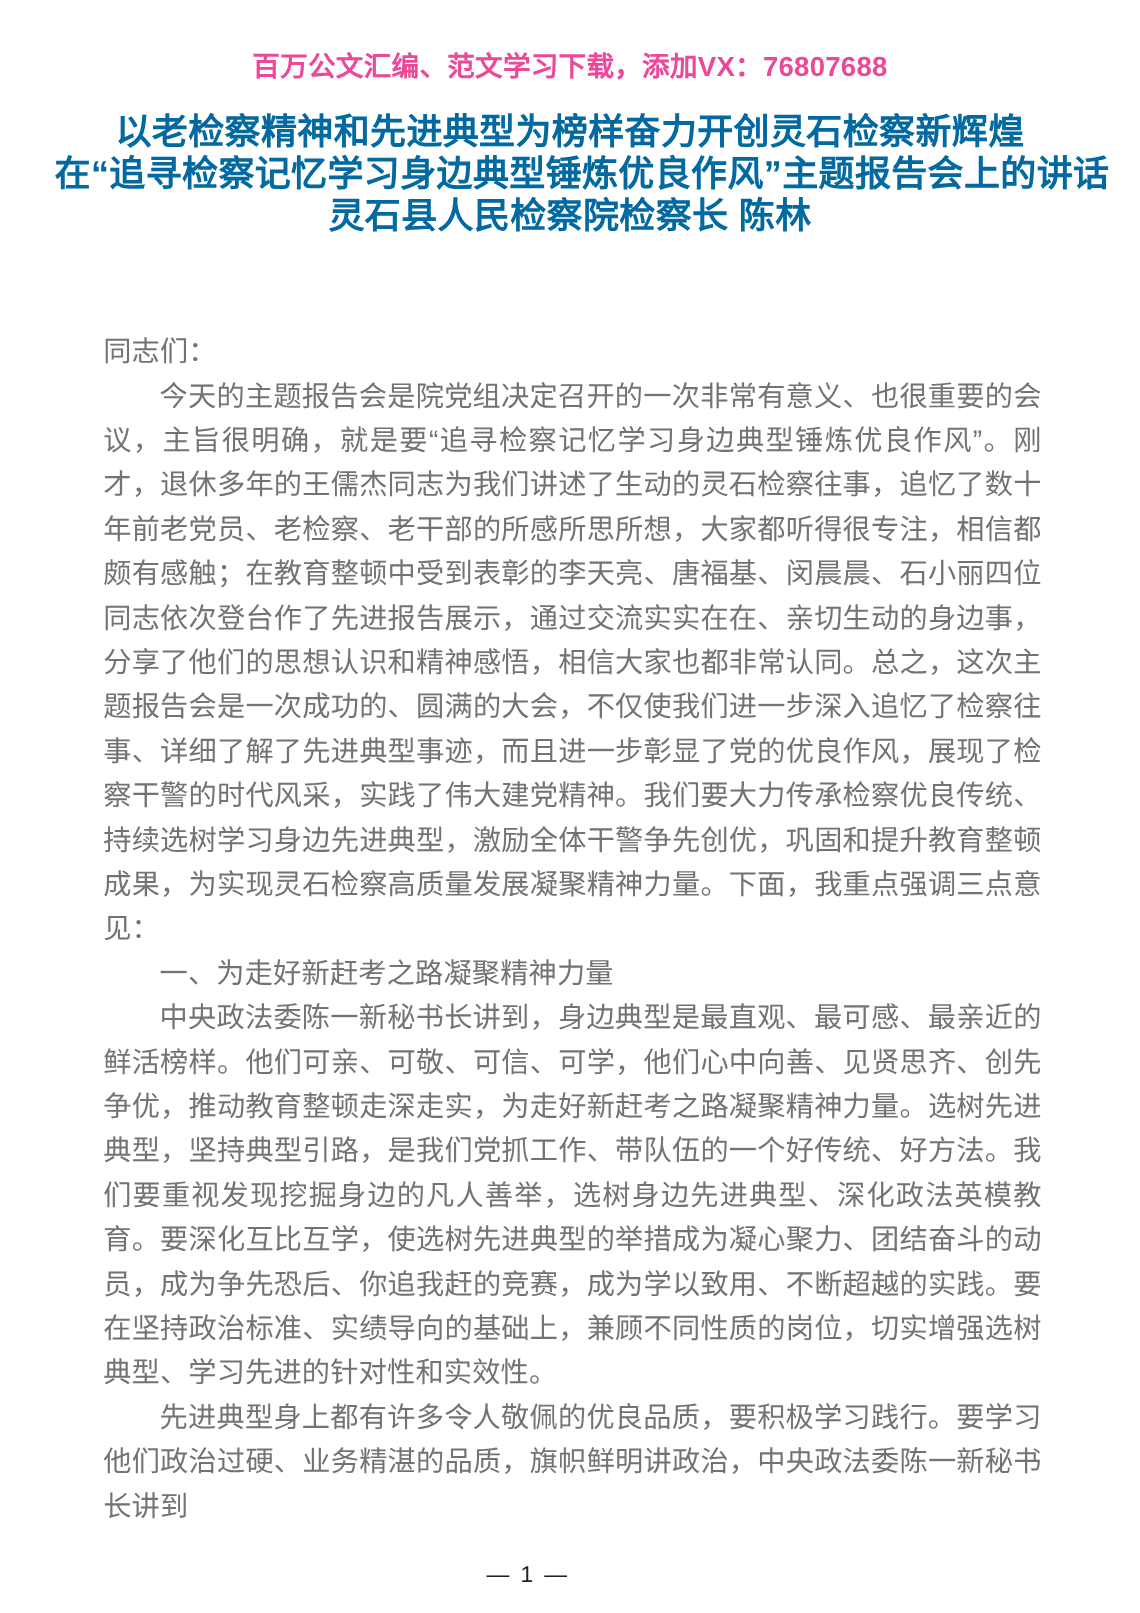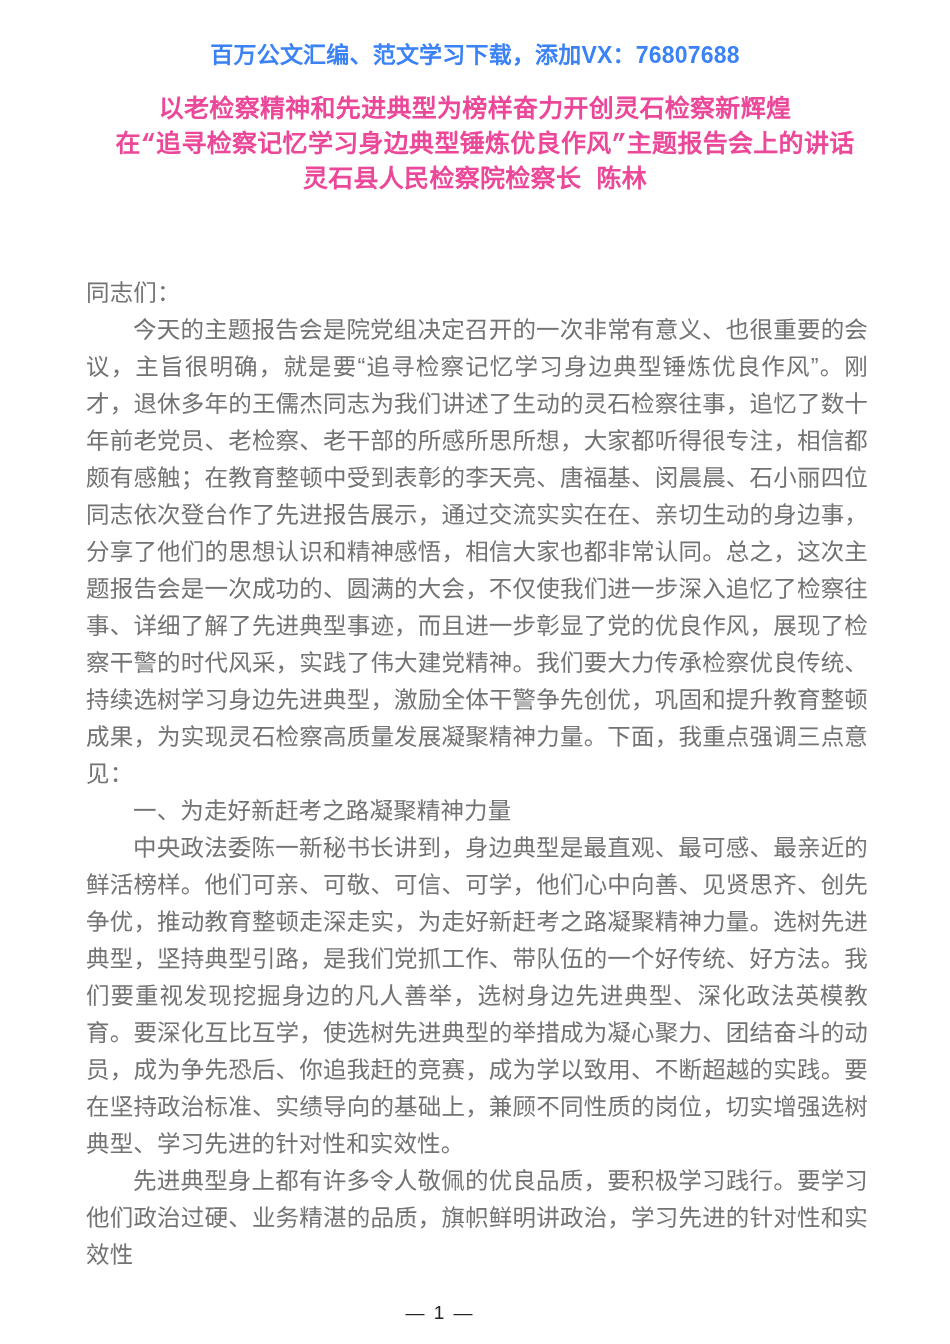--- a/index.html
+++ b/index.html
@@ -39,27 +39,26 @@
 
   
   .title-block {
     position: absolute;
     top: 93px;
     left: 0;
     width: 950px;
     text-align: center;
   }
   .title-line {
-    font-size: 25px;
+    font-size: 30px;
     font-weight: 700;
     line-height: 35px;
-    color: #ec4899;
+    color: #0369a1;
     letter-spacing: 0.3px;
     white-space: nowrap;
-    font-family: Liberation Mono, monospace;
   }
   .title-line.sub {
     font-weight: 700;
     padding-left: 20px;
   }
   .title-line.date {
     font-weight: 400;
     letter-spacing: 1px;
   }
 
@@ -105,40 +104,40 @@
   .footer-inner {
     display: inline-block;
     padding-right: 70px;
   }
 </style>
 </head>
 <body>
 
 <div class="page">
 
-  <div class="promo-banner" style="color: #3b82f6;">百万公文汇编、范文学习下载，添加VX：76807688</div>
+  <div class="promo-banner" style="color: #ec4899;">百万公文汇编、范文学习下载，添加VX：76807688</div>
 
   <div class="title-block">
     <div class="title-line">以老检察精神和先进典型为榜样奋力开创灵石检察新辉煌</div>
     <div class="title-line sub">在“追寻检察记忆学习身边典型锤炼优良作风”主题报告会上的讲话</div>
     <div class="title-line">灵石县人民检察院检察长  陈林</div>
   </div>
 
   <div class="body-block">
 
     <p class="para salutation">同志们：</p>
 
     <p class="para indent">今天的主题报告会是院党组决定召开的一次非常有意义、也很重要的会议，主旨很明确，就是要“追寻检察记忆学习身边典型锤炼优良作风”。刚才，退休多年的王儒杰同志为我们讲述了生动的灵石检察往事，追忆了数十年前老党员、老检察、老干部的所感所思所想，大家都听得很专注，相信都颇有感触；在教育整顿中受到表彰的李天亮、唐福基、闵晨晨、石小丽四位同志依次登台作了先进报告展示，通过交流实实在在、亲切生动的身边事，分享了他们的思想认识和精神感悟，相信大家也都非常认同。总之，这次主题报告会是一次成功的、圆满的大会，不仅使我们进一步深入追忆了检察往事、详细了解了先进典型事迹，而且进一步彰显了党的优良作风，展现了检察干警的时代风采，实践了伟大建党精神。我们要大力传承检察优良传统、持续选树学习身边先进典型，激励全体干警争先创优，巩固和提升教育整顿成果，为实现灵石检察高质量发展凝聚精神力量。下面，我重点强调三点意见：</p>
 
     <p class="para heading">一、为走好新赶考之路凝聚精神力量</p>
 
     <p class="para indent">中央政法委陈一新秘书长讲到，身边典型是最直观、最可感、最亲近的鲜活榜样。他们可亲、可敬、可信、可学，他们心中向善、见贤思齐、创先争优，推动教育整顿走深走实，为走好新赶考之路凝聚精神力量。选树先进典型，坚持典型引路，是我们党抓工作、带队伍的一个好传统、好方法。我们要重视发现挖掘身边的凡人善举，选树身边先进典型、深化政法英模教育。要深化互比互学，使选树先进典型的举措成为凝心聚力、团结奋斗的动员，成为争先恐后、你追我赶的竞赛，成为学以致用、不断超越的实践。要在坚持政治标准、实绩导向的基础上，兼顾不同性质的岗位，切实增强选树典型、学习先进的针对性和实效性。</p>
 
 
-    <p class="para indent">先进典型身上都有许多令人敬佩的优良品质，要积极学习践行。要学习他们政治过硬、业务精湛的品质，旗帜鲜明讲政治，学习先进的针对性和实效性</p>
+    <p class="para indent">先进典型身上都有许多令人敬佩的优良品质，要积极学习践行。要学习他们政治过硬、业务精湛的品质，旗帜鲜明讲政治，中央政法委陈一新秘书长讲到</p>
 
   </div>
 
   <div class="footer">
     <span class="footer-inner">— 1 —</span>
   </div>
 
 </div>
 
 </body></html>

